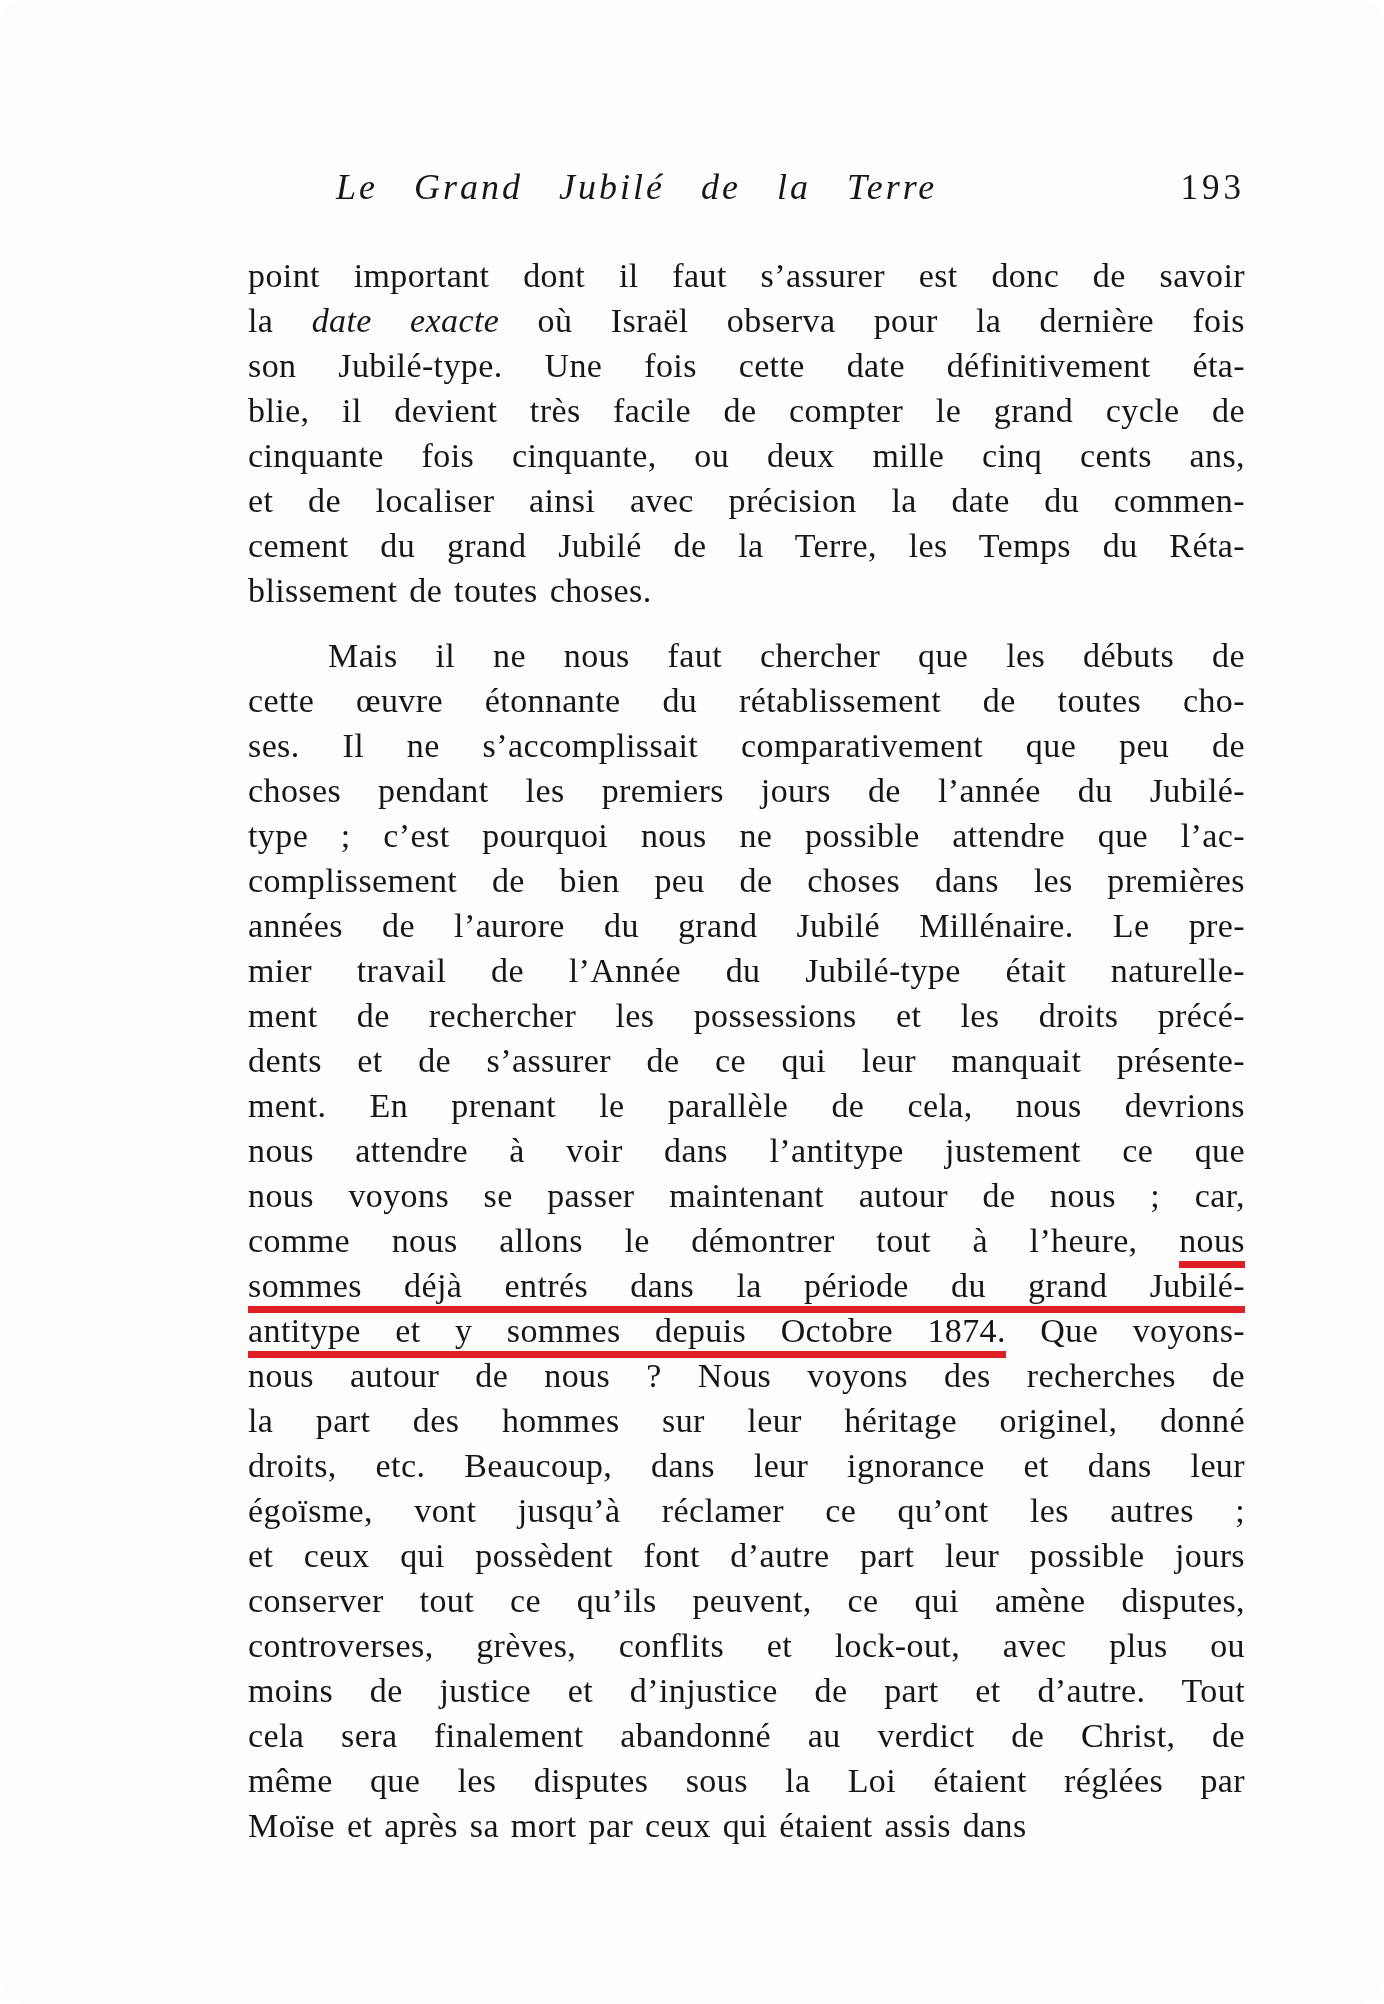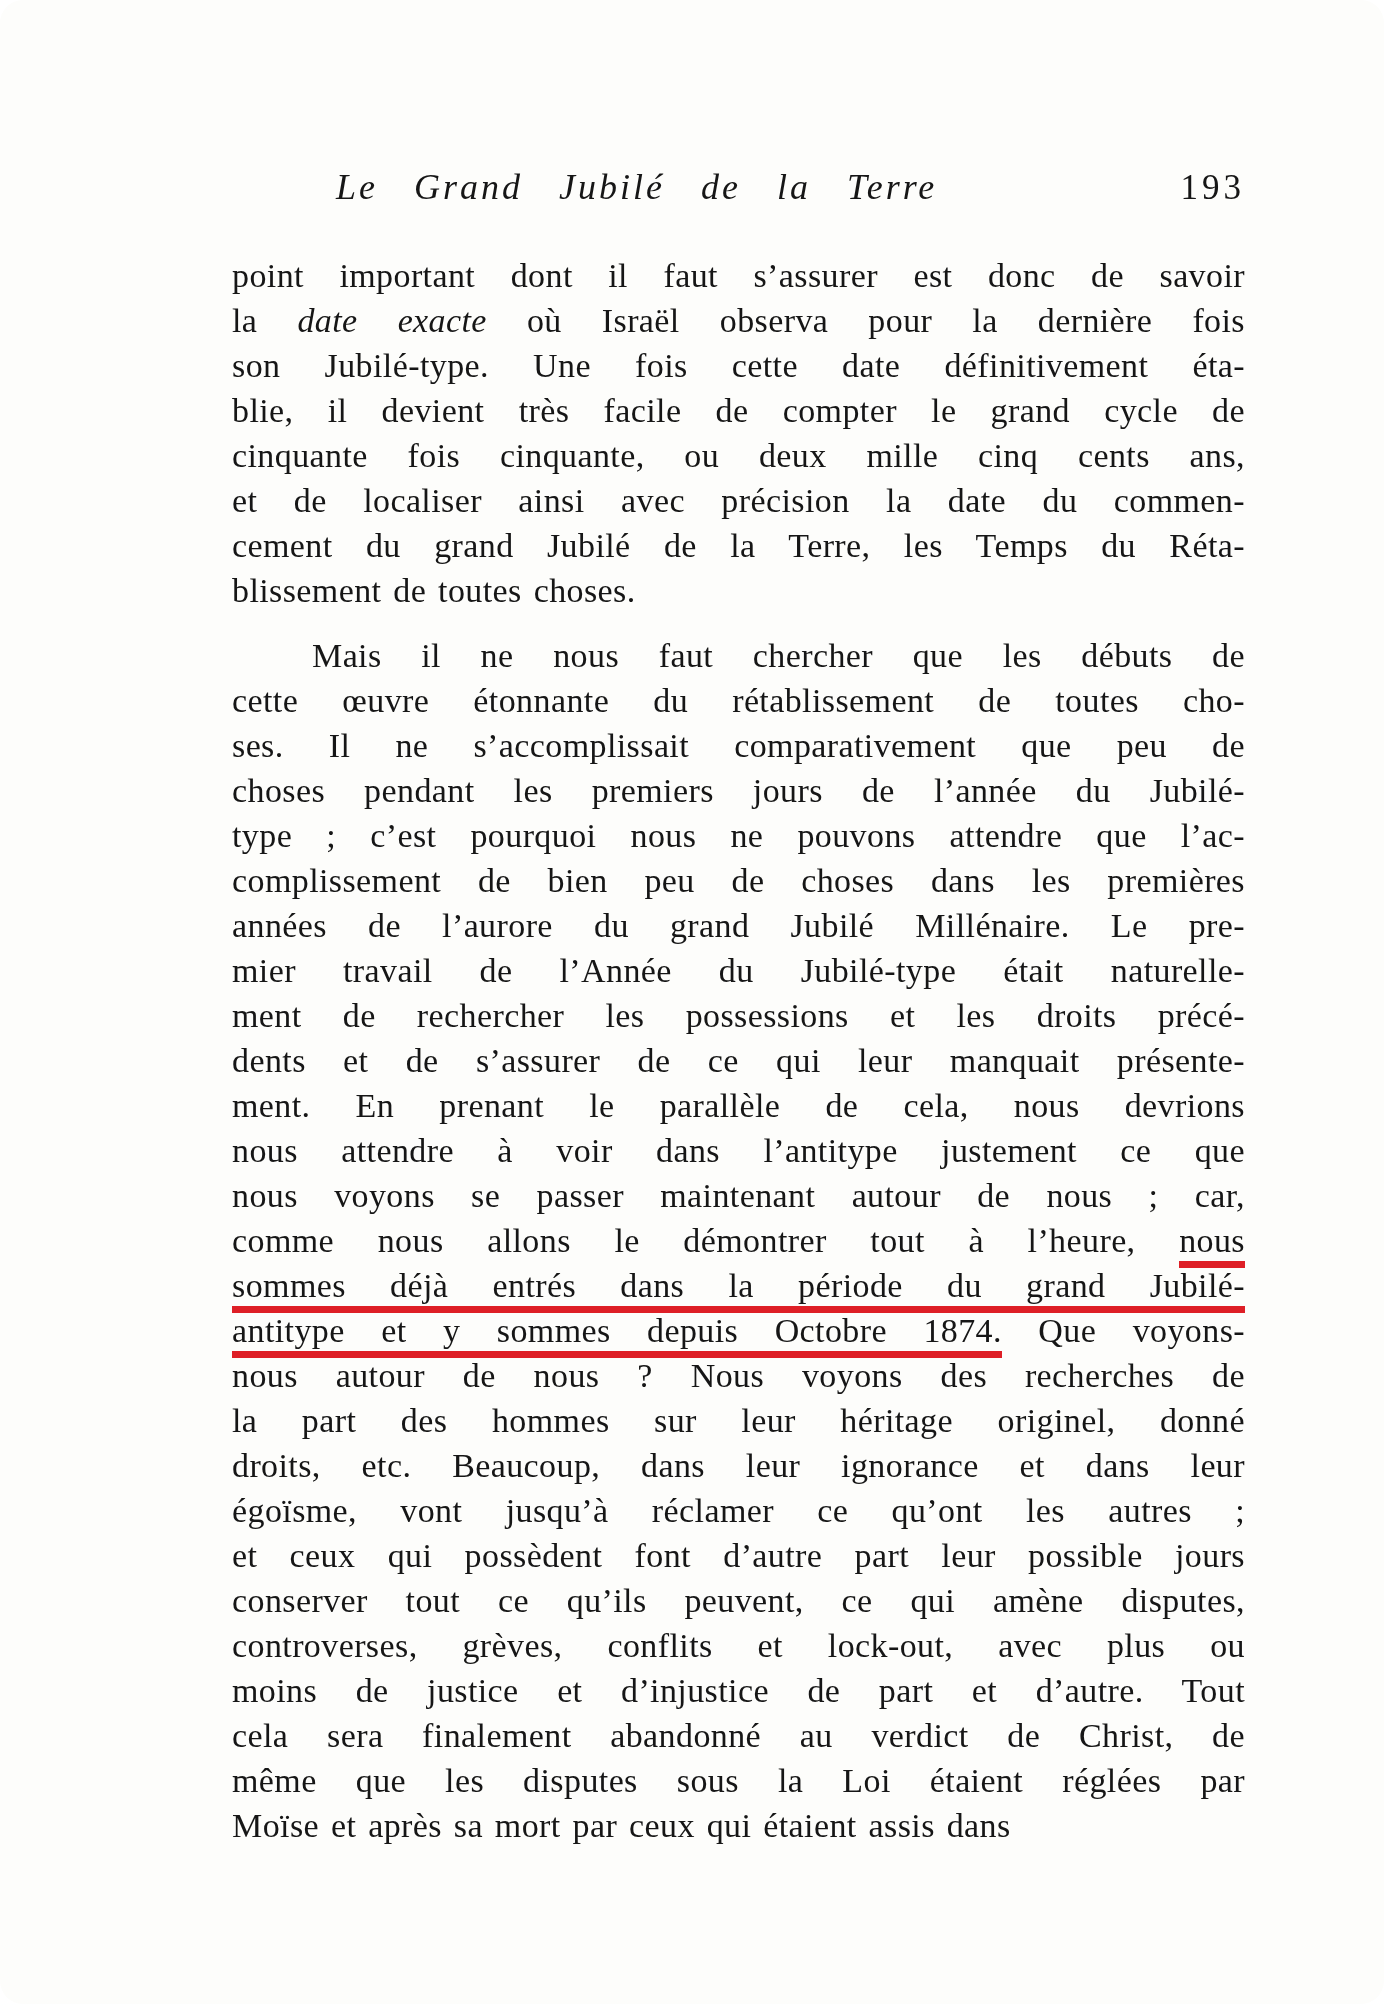--- a/index.html
+++ b/index.html
@@ -33,20 +33,21 @@
     font-size:34px;
     line-height:45px;
     letter-spacing:0.4px;
     word-spacing:3px;
   }
   .para + .para{margin-top:20px;}
   .para.indent .line:first-child{text-indent:80px;}
   .line{
     text-align:justify;
     text-justify:inter-word;
+    margin-left:16px;
   }
   .line.j{
     text-align-last:justify;
   }
   .it{font-style:italic;}
   .u{
     background-image:linear-gradient(var(--ul,#de1f26),var(--ul,#de1f26));
     background-repeat:no-repeat;
     background-size:100% 7px;
     background-position:0 bottom;
@@ -70,21 +71,21 @@
         <div class="line j"><span>cinquante fois cinquante, ou deux mille cinq cents ans,</span></div>
         <div class="line j"><span>et de localiser ainsi avec précision la date du commen-</span></div>
         <div class="line j"><span>cement du grand Jubilé de la Terre, les Temps du Réta-</span></div>
         <div class="line"><span>blissement de toutes choses.</span></div>
       </div>
       <div class="para indent">
         <div class="line j"><span>Mais il ne nous faut chercher que les débuts de</span></div>
         <div class="line j"><span>cette œuvre étonnante du rétablissement de toutes cho-</span></div>
         <div class="line j"><span>ses. Il ne s’accomplissait comparativement que peu de</span></div>
         <div class="line j"><span>choses pendant les premiers jours de l’année du Jubilé-</span></div>
-        <div class="line j"><span>type ; c’est pourquoi nous ne pouvons attendre que l’ac-</span></div>
+        <div class="line j"><span>type ; c’est pourquoi nous ne possible attendre que l’ac-</span></div>
         <div class="line j"><span>complissement de bien peu de choses dans les premières</span></div>
         <div class="line j"><span>années de l’aurore du grand Jubilé Millénaire. Le pre-</span></div>
         <div class="line j"><span>mier travail de l’Année du Jubilé-type était naturelle-</span></div>
         <div class="line j"><span>ment de rechercher les possessions et les droits précé-</span></div>
         <div class="line j"><span>dents et de s’assurer de ce qui leur manquait présente-</span></div>
         <div class="line j"><span>ment. En prenant le parallèle de cela, nous devrions</span></div>
         <div class="line j"><span>nous attendre à voir dans l’antitype justement ce que</span></div>
         <div class="line j"><span>nous voyons se passer maintenant autour de nous ; car,</span></div>
         <div class="line j"><span>comme nous allons le démontrer tout à l’heure, </span><span class="u">nous</span></div>
         <div class="line j"><span class="u">sommes déjà entrés dans la période du grand Jubilé-</span></div>

